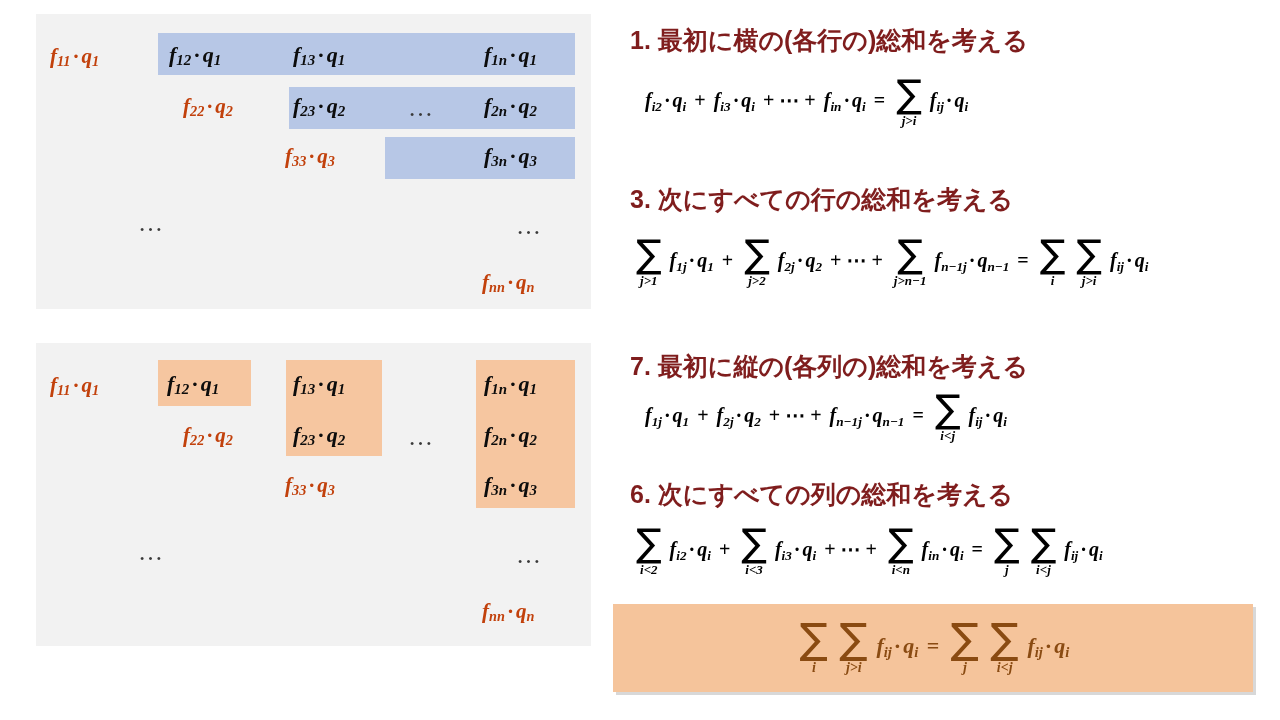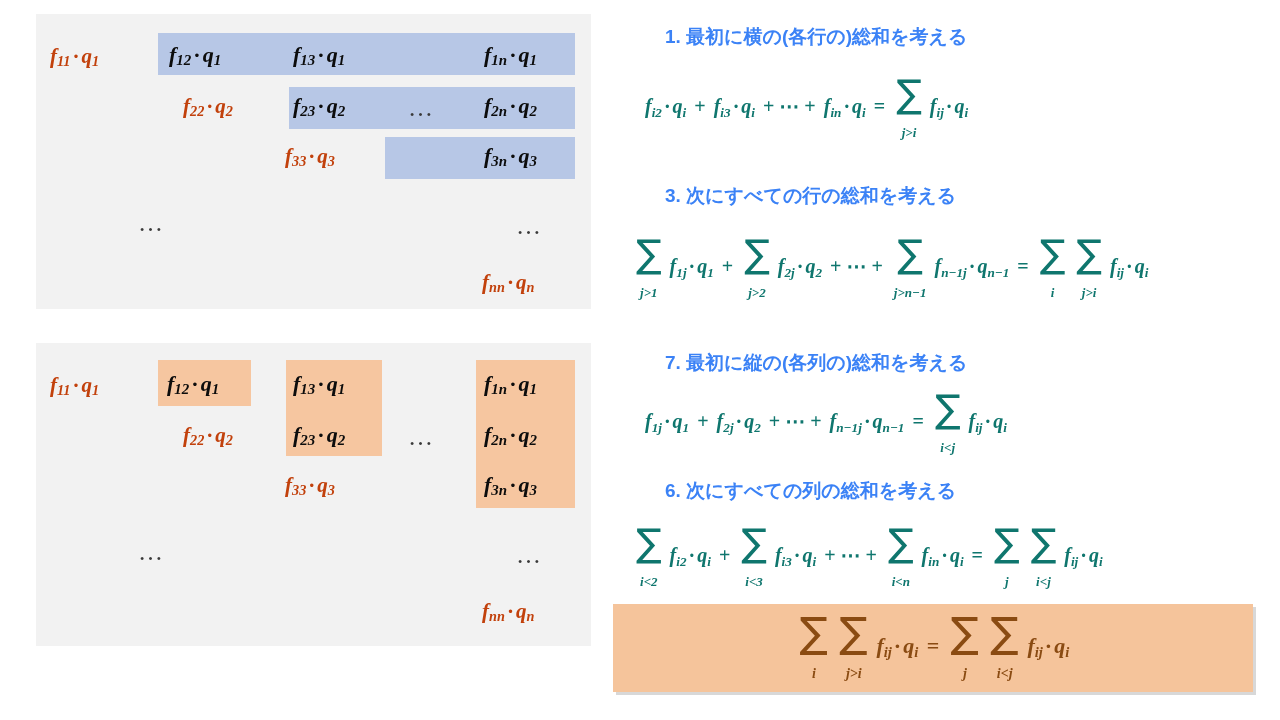--- a/index.html
+++ b/index.html
@@ -63,31 +63,30 @@
     font-size: 25px;
     letter-spacing: 2px;
     font-family: "Liberation Serif", serif;
   }
 
   
   .heading {
     position: absolute;
     font-family: "Liberation Sans", sans-serif;
     font-weight: bold;
-    font-size: 19px;
-    color: #3b82f6;
+    font-size: 25px;
+    color: #7f1d1d;
     white-space: nowrap;
-    margin-left: 35px;
   }
   .formula {
     position: absolute;
     font-family: "Liberation Serif", serif;
     font-style: italic;
     font-weight: bold;
-    color: #0f766e;
+    color: #000000;
     white-space: nowrap;
     line-height: 1;
   }
   .formula .op { font-style: normal; font-weight: bold; padding: 0 3px; }
   .formula .dot { font-style: normal; padding: 0 2px; }
   .formula .sub { font-size: 0.66em; vertical-align: -0.25em; }
 
   
   .sigma {
     display: inline-flex;
@@ -101,21 +100,21 @@
     font-size: 38px;
     line-height: 0.85;
     font-weight: normal;
     font-family: "DejaVu Sans", sans-serif;
   }
   .sigma .lim {
     font-size: 13px;
     font-style: italic;
     font-weight: bold;
     line-height: 1;
-    margin-top: 16px;
+    margin-top: 4px;
   }
 
   
   #result-box {
     position: absolute;
     left: 613px;
     top: 604px;
     width: 640px;
     height: 88px;
     background: #f5c49b;

